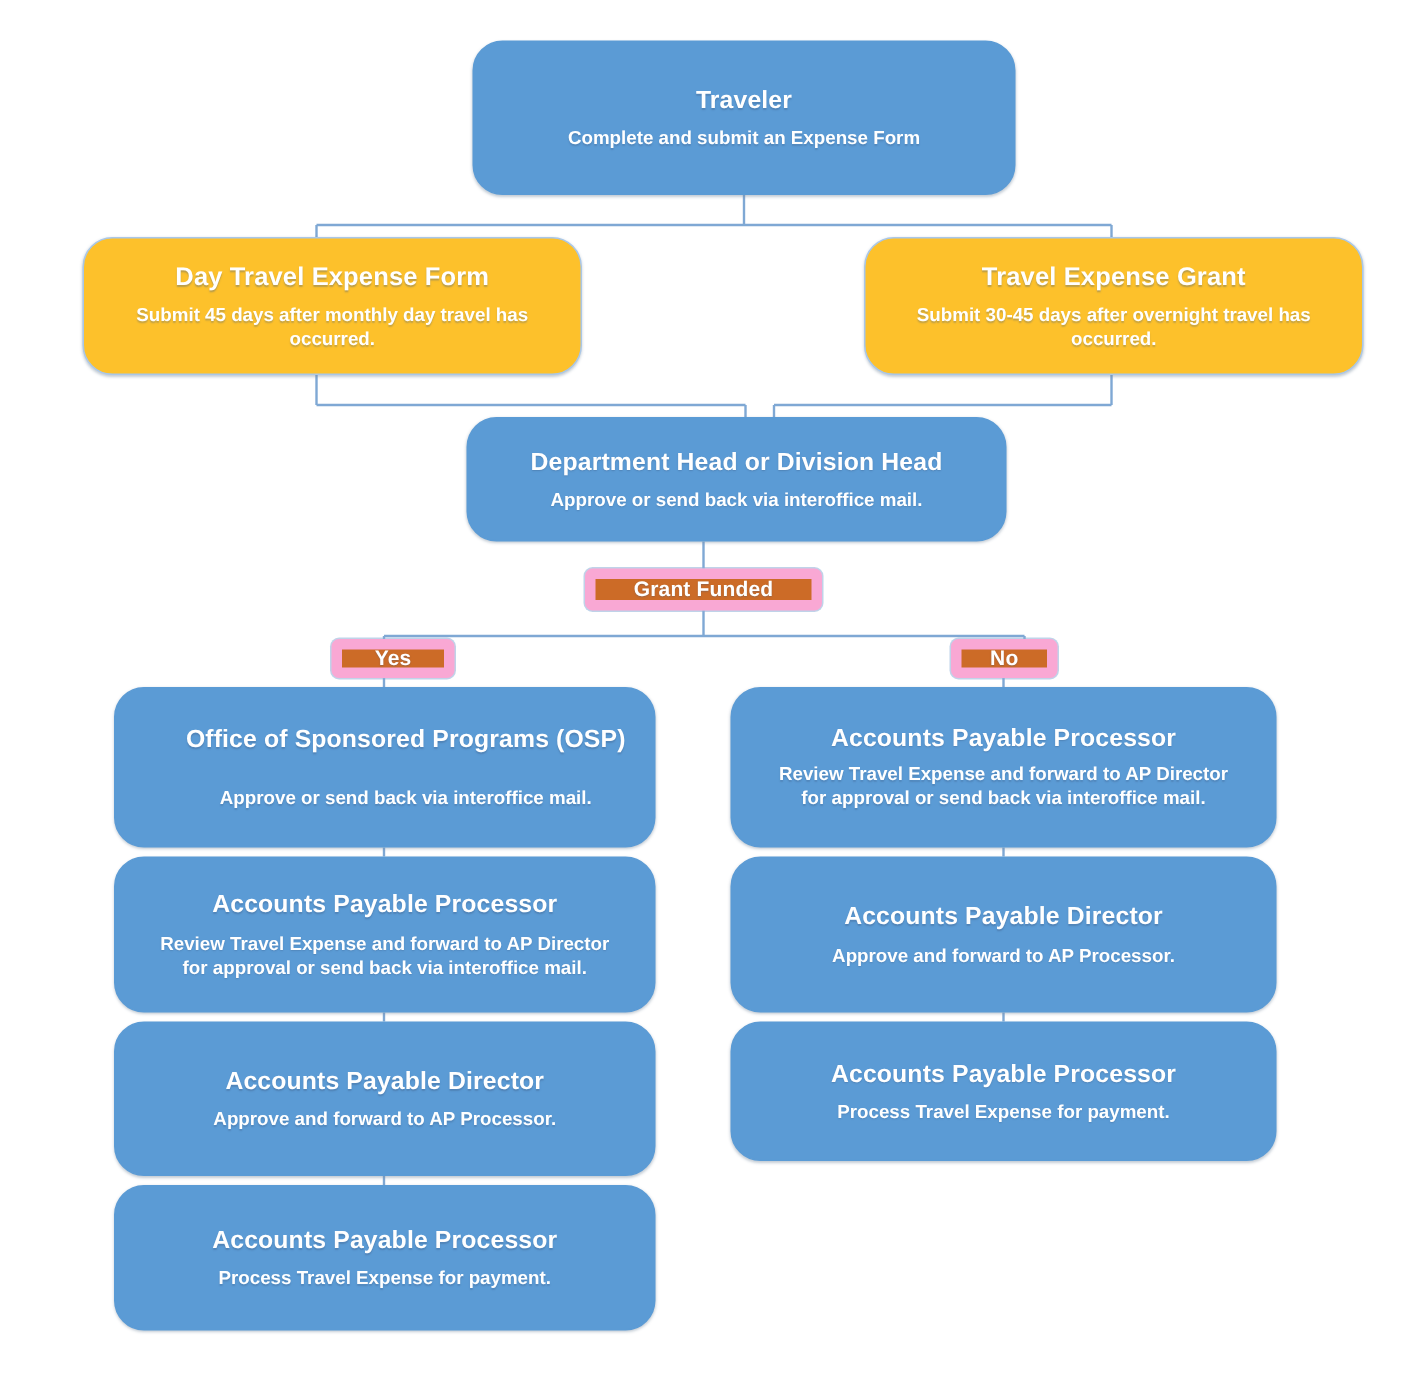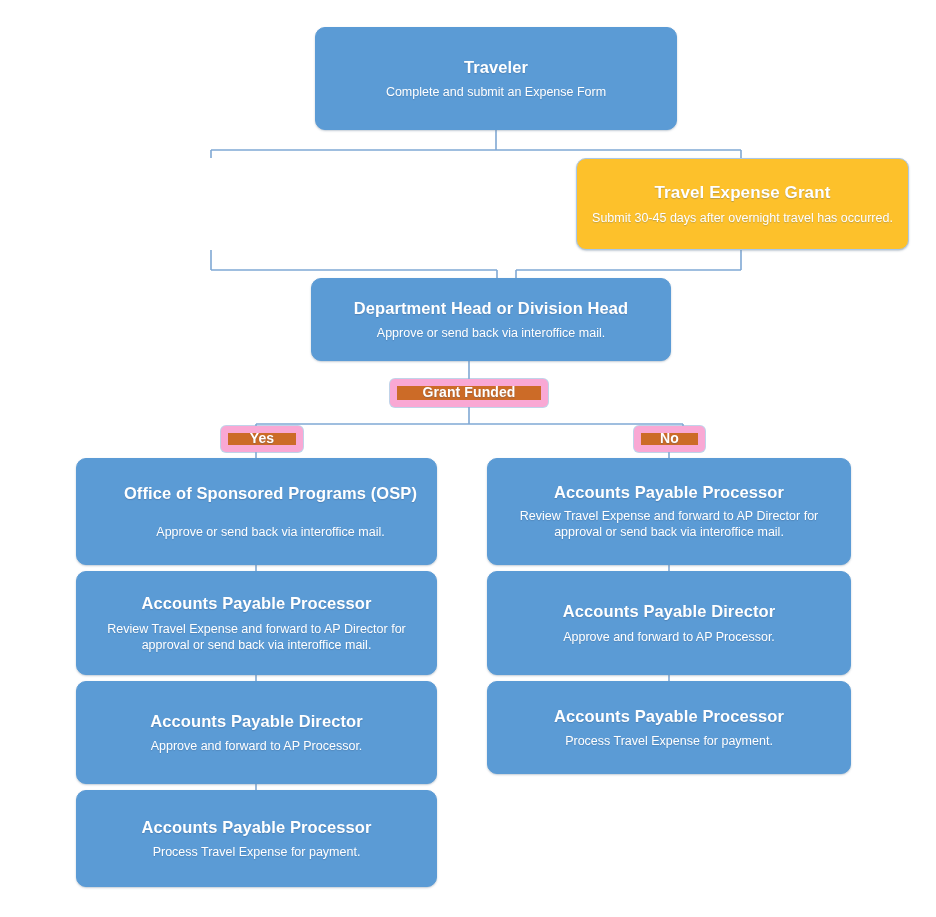--- a/index.html
+++ b/index.html
@@ -22,21 +22,21 @@
     position: absolute;
     left: 0;
     top: 0;
     width: 936px;
     height: 917px;
     pointer-events: none;
   }
   .node {
     position: absolute;
     box-sizing: border-box;
-    border-radius: 10px;
+    border-radius: 20px;
     color: #ffffff;
     text-align: center;
     display: flex;
     flex-direction: column;
     align-items: center;
     justify-content: center;
     padding: 6px 12px;
     box-shadow: 0 1px 2px rgba(120,140,160,0.45);
     z-index: 2;
   }
@@ -54,21 +54,21 @@
     border-radius: 5px;
     box-shadow: 0 0 0 1px rgba(140,175,215,0.55);
   }
   .node .title {
     font-weight: bold;
     line-height: 1.25;
     letter-spacing: .1px;
     text-shadow: 0 1px 1px rgba(60,90,130,0.35);
   }
   .node .sub {
-    font-weight: normal;
+    font-weight: bold;
     line-height: 1.3;
     text-shadow: 0 1px 1px rgba(60,90,130,0.3);
   }
   .node.blue .title { font-size: 16.5px; }
   .node.blue .sub   { font-size: 12.5px; margin-top: 7px; }
   .node.yellow .title { font-size: 17px; }
   .node.yellow .sub   { font-size: 12.5px; margin-top: 7px; }
   .node.orange .title { font-size: 14px; }
 
   .node.gap .sub { margin-top: 20px; }
@@ -112,20 +112,24 @@
       <path d="M 669 565 L 669 571"></path>
       <path d="M 669 675 L 669 681"></path>
     </g>
   </svg>
 
   <div class="node blue" style="left:315px; top:27px; width:362px; height:103px;">
     <div class="title">Traveler</div>
     <div class="sub">Complete and submit an Expense Form</div>
   </div>
 
+  <div class="node yellow" style="left:55px; top:158px; width:333px; height:92px;">
+    <div class="title">Day Travel Expense Form</div>
+    <div class="sub">Submit 45 days after monthly day travel has occurred.</div>
+  </div>
 
   <div class="node yellow" style="left:576px; top:158px; width:333px; height:92px;">
     <div class="title">Travel Expense Grant</div>
     <div class="sub">Submit 30-45 days after overnight travel has occurred.</div>
   </div>
 
   <div class="node blue" style="left:311px; top:278px; width:360px; height:83px;">
     <div class="title">Department Head or Division Head</div>
     <div class="sub">Approve or send back via interoffice mail.</div>
   </div>

